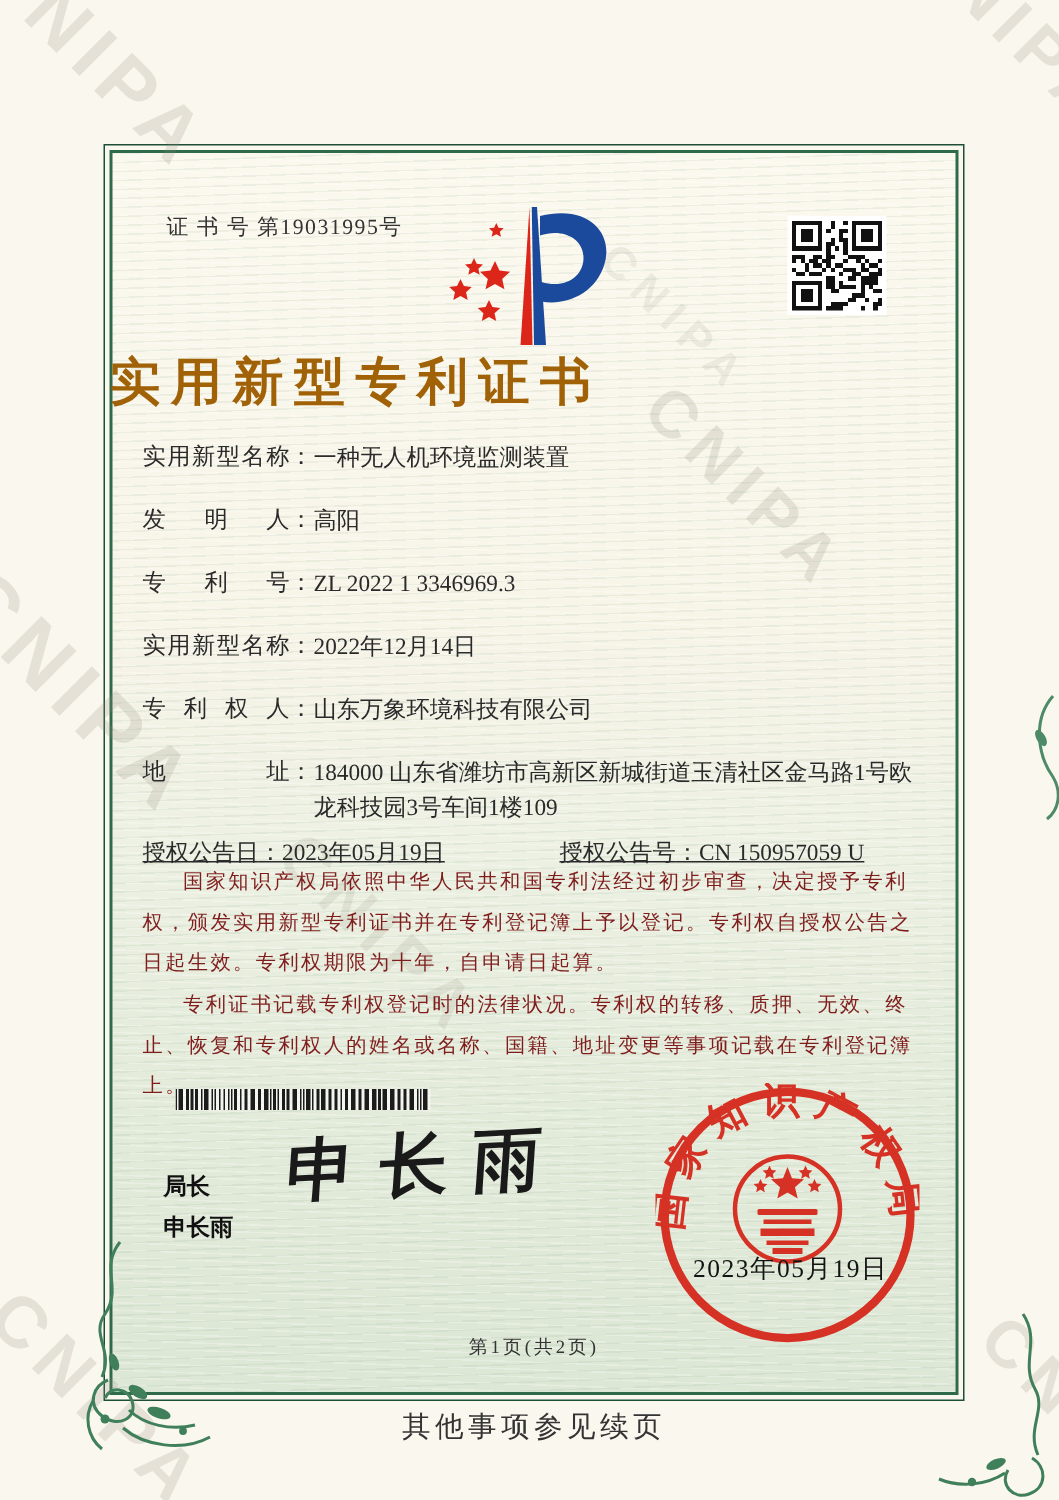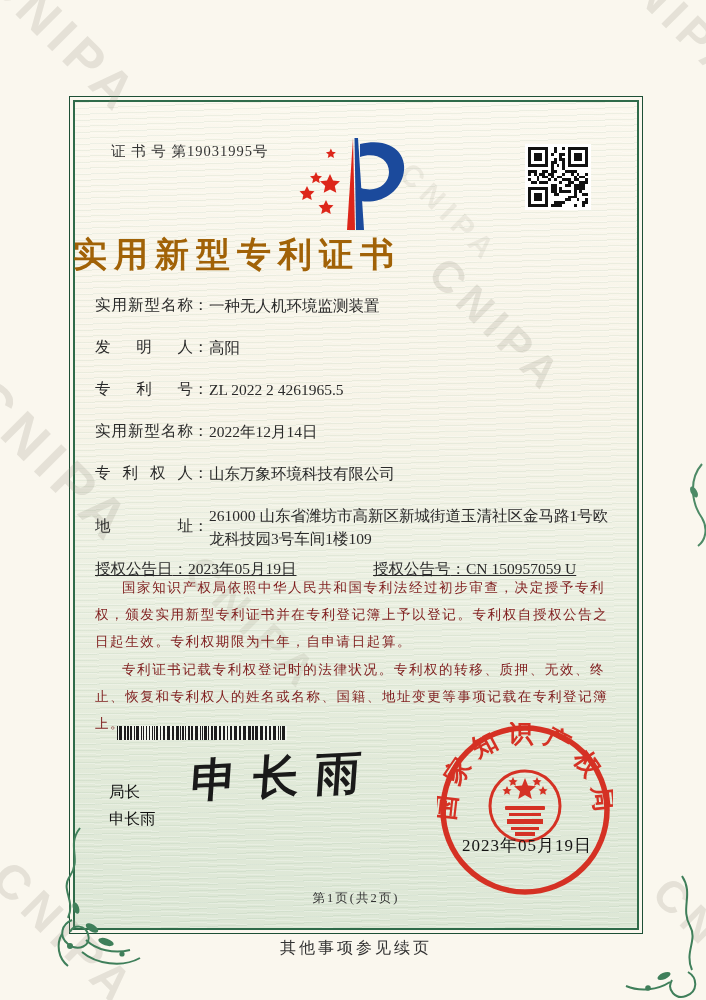--- a/index.html
+++ b/index.html
@@ -19,49 +19,49 @@
          z-index:0;}
   .content{position:absolute;left:73px;top:100px;width:566px;height:830px;z-index:2;}
   
   .cert-no{position:absolute;left:38px;top:42px;font-size:14.5px;letter-spacing:1px;color:#333;}
   .logo{position:absolute;left:212px;top:30px;width:150px;height:108px;}
   .qr{position:absolute;left:452px;top:44px;width:66px;height:66px;background:#fff;padding:3px;box-sizing:border-box;}
   .title{position:absolute;left:0;top:132px;width:566px;text-align:left;
          font-size:34px;font-weight:bold;letter-spacing:7px;color:#a16207;}
   
   .fields{position:absolute;left:22px;top:192px;width:522px;font-size:15.5px;color:#2a2a2a;}
-  .frow{display:flex;align-items:center;line-height:26px;margin-bottom:16px;}
+  .frow{display:flex;align-items:flex-start;line-height:26px;margin-bottom:16px;}
   .flabel{width:98px;flex:0 0 98px;text-align:justify;text-align-last:justify;}
   .fcolon{flex:0 0 16px;}
   .fvalue{flex:1;max-width:404px;line-height:23px;padding-top:1.5px;}
   .grant-row{display:flex;line-height:26px;margin-top:4px;text-decoration:underline;}
   .grant-pair1{display:flex;width:278px;flex:0 0 278px;}
   .grant-pair2{display:flex;}
   .glabel{flex:0 0 auto;}
   
   .bodytext{position:absolute;left:22px;top:474px;width:524px;font-size:13.5px;
             line-height:27px;letter-spacing:1.6px;color:#7f1d1d;}
   .bodytext p{margin:0 0 1px 0;text-indent:2em;}
   
   .barcode{position:absolute;left:44px;top:626px;width:170px;height:14px;
            background:rgba(255,255,255,.55);font-size:0;white-space:nowrap;overflow:hidden;}
   .barcode i{display:inline-block;height:100%;background:#1c1c1c;}
   
   .signer{position:absolute;left:36px;top:678px;font-family:"Liberation Sans","DejaVu Sans",sans-serif;
-          font-weight:normal;font-size:15.5px;color:#111;line-height:27px;}
+          font-weight:bold;font-size:15.5px;color:#111;line-height:27px;}
   .signature{position:absolute;left:118px;top:646px;font-size:46px;font-weight:bold;color:#1a1a1a;
              letter-spacing:16px;transform:rotate(-3deg) skewX(-7deg);white-space:nowrap;}
   
   .seal{position:absolute;left:364px;top:622px;width:176px;height:176px;opacity:.95;}
   .seal-date{position:absolute;left:374px;top:734px;width:160px;text-align:center;
              font-size:17px;color:#141414;letter-spacing:1px;z-index:4;}
   
   .page-num{position:absolute;left:0;top:790px;width:566px;text-align:center;font-size:12.5px;color:#333;letter-spacing:2px;}
   .foot-note{position:absolute;left:73px;top:938px;width:566px;text-align:center;
-             font-size:16px;letter-spacing:3px;color:#333;z-index:2;}
+             font-size:19px;letter-spacing:3px;color:#333;z-index:2;}
   
   .orn{position:absolute;z-index:3;pointer-events:none;}
 </style>
 </head>
 <body>
 
 <div class="page">
 
   <span class="wm" style="left:-34px;top:6px;font-size:52px;">CNIPA</span>
   <span class="wm" style="left:588px;top:-12px;font-size:46px;">CNIPA</span>
@@ -356,36 +356,36 @@
         <span class="fvalue">一种无人机环境监测装置</span>
       </div>
       <div class="frow">
         <span class="flabel">发 明 人</span>
         <span class="fcolon">：</span>
         <span class="fvalue">高阳</span>
       </div>
       <div class="frow">
         <span class="flabel">专 利 号</span>
         <span class="fcolon">：</span>
-        <span class="fvalue">ZL 2022 2 4261965.5</span>
+        <span class="fvalue">ZL 2022 1 3346969.3</span>
       </div>
       <div class="frow">
         <span class="flabel">实用新型名称</span>
         <span class="fcolon">：</span>
         <span class="fvalue">2022年12月14日</span>
       </div>
       <div class="frow">
         <span class="flabel">专 利 权 人</span>
         <span class="fcolon">：</span>
         <span class="fvalue">山东万象环境科技有限公司</span>
       </div>
       <div class="frow" style="margin-bottom:6px;">
         <span class="flabel">地 址</span>
         <span class="fcolon">：</span>
-        <span class="fvalue">261000 山东省潍坊市高新区新城街道玉清社区金马路1号欧龙科技园3号车间1楼109</span>
+        <span class="fvalue">184000 山东省潍坊市高新区新城街道玉清社区金马路1号欧龙科技园3号车间1楼109</span>
       </div>
       <div class="grant-row">
         <span class="grant-pair1">
           <span class="glabel">授权公告日</span>
           <span>：</span>
           <span>2023年05月19日</span>
         </span>
         <span class="grant-pair2">
           <span class="glabel">授权公告号</span>
           <span>：</span>

